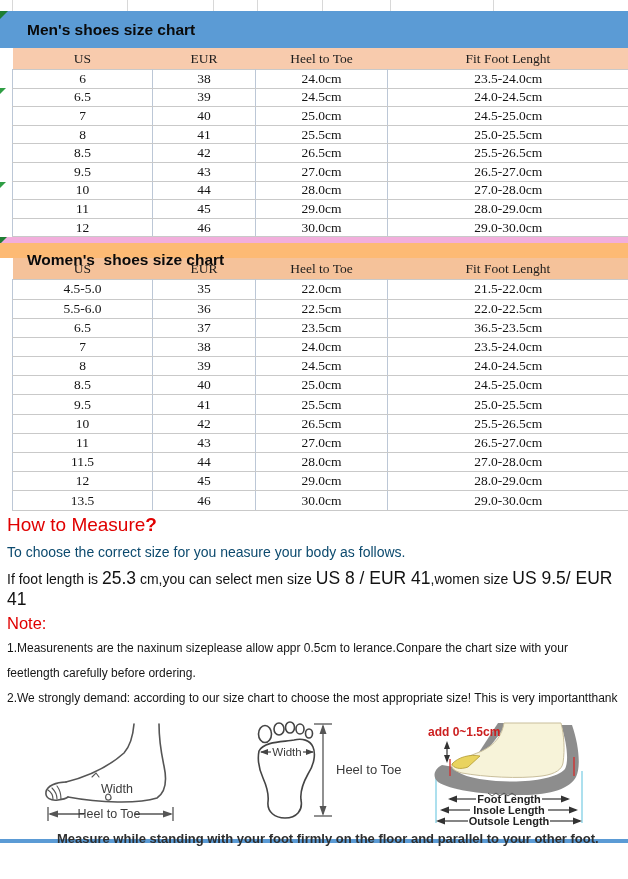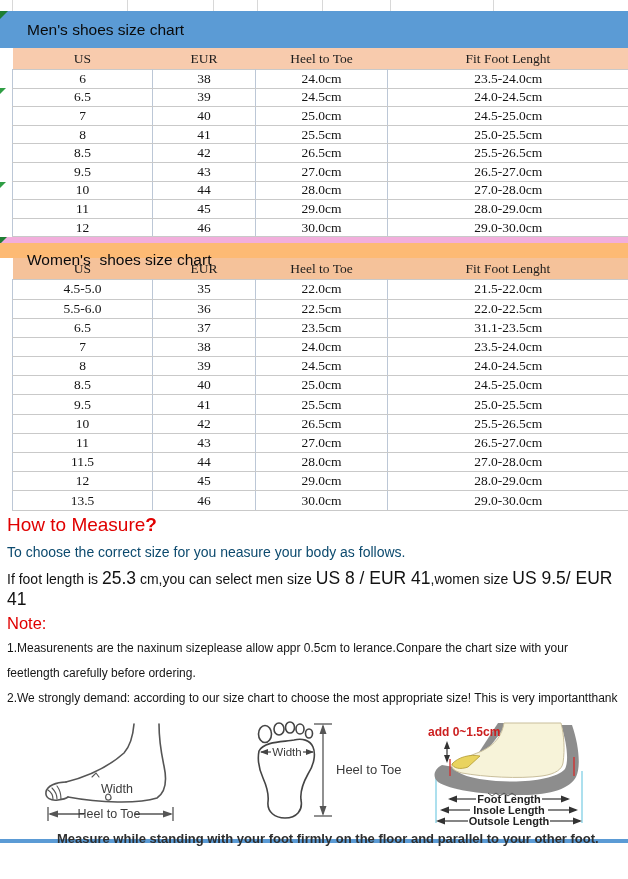--- a/index.html
+++ b/index.html
@@ -9,21 +9,21 @@
   }
   
   .top-strip{height:11px;position:relative;background:#fff;}
   .top-strip .gl{position:absolute;top:0;bottom:0;width:1px;background:#d8d8d8;}
   
   .title-bar{position:relative;width:628px;box-sizing:border-box;}
   .men-bar{height:37px;background:#5B9BD5;}
   .women-strip{height:6px;background:#F2AEDC;position:relative;}
   .women-bar{height:15px;background:#fdba74;}
   .title-text{
-    display:block;padding-left:27px;font-weight:normal;font-size:15.5px;color:#0a0a0a;
+    display:block;padding-left:27px;font-weight:bold;font-size:15.5px;color:#0a0a0a;
     white-space:pre;line-height:inherit;
   }
   .men-bar .title-text{line-height:37px;}
   .women-bar .title-text{line-height:33px;}
   .corner-tri{position:absolute;left:0;top:0;width:0;height:0;
     border-top:8px solid #1e7e34;border-right:8px solid transparent;}
   .gutter-mark{position:absolute;width:0;height:0;
     border-top:6px solid #2f9e44;border-right:6px solid transparent;left:0;}
   
   table.size-table{
@@ -196,21 +196,21 @@
       <tr>
         <td>5.5-6.0</td>
         <td>36</td>
         <td>22.5cm</td>
         <td>22.0-22.5cm</td>
       </tr>
       <tr>
         <td>6.5</td>
         <td>37</td>
         <td>23.5cm</td>
-        <td>31.1-23.5cm</td>
+        <td>36.5-23.5cm</td>
       </tr>
       <tr>
         <td>7</td>
         <td>38</td>
         <td>24.0cm</td>
         <td>23.5-24.0cm</td>
       </tr>
       <tr>
         <td>8</td>
         <td>39</td>

